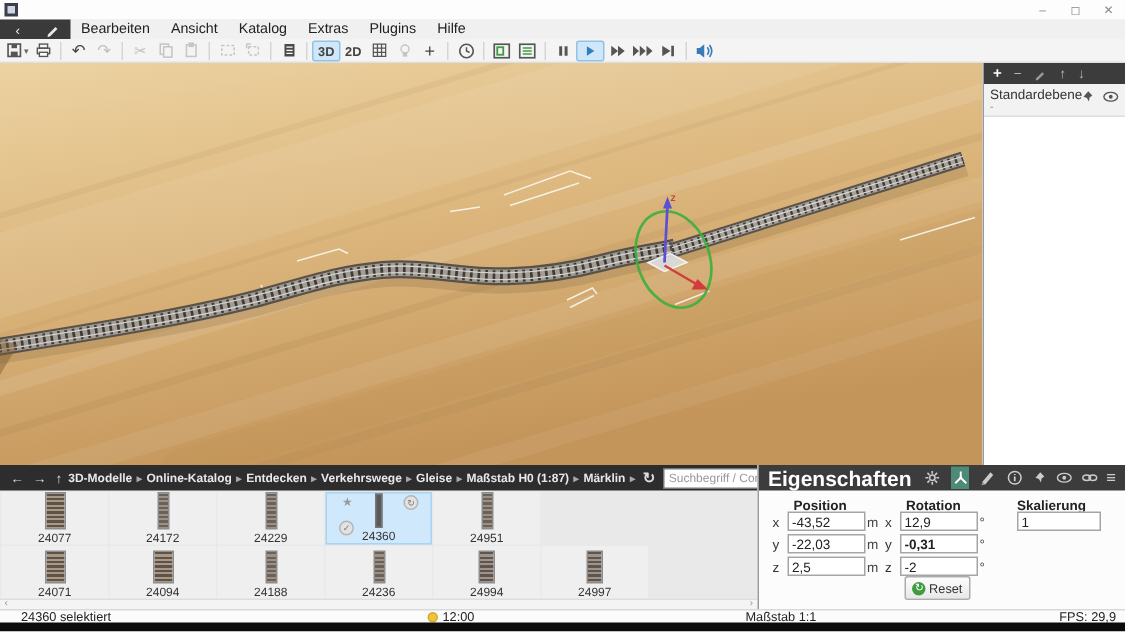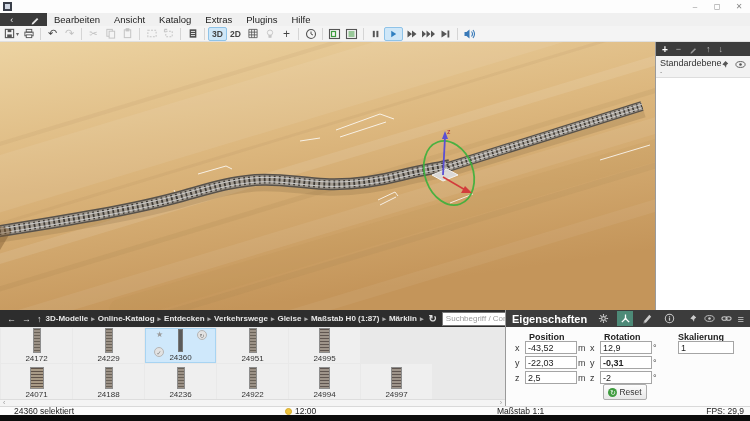--- a/index.html
+++ b/index.html
@@ -68,21 +68,21 @@
   .badge{position:absolute;font-size:7px;color:#9a9a9a;}
   .badge.star{left:10px;top:1px;font-size:8px;}
   .badge.circ{width:8px;height:8px;border-radius:50%;background:#e2e2e2;border:1px solid #b5b5b5;
               display:flex;align-items:center;justify-content:center;font-size:6px;color:#777;}
   .badge.tr{right:8px;top:1px;} .badge.bl{left:8px;top:18px;}
   .cat-scroll{height:7px;background:#f4f4f4;border-top:1px solid #ddd;position:relative;color:#999;font-size:7px;}
   .cat-scroll .larr{position:absolute;left:3px;top:-1px;} .cat-scroll .rarr{position:absolute;right:3px;top:-1px;}
   
   .props{top:310px;left:505px;width:245px;height:96px;background:#fcfcfc;border-left:1px solid #9a9a9a;box-sizing:border-box;}
   .props-head{height:17px;background:#3c3c3c;display:flex;align-items:center;padding:0 6px;gap:6px;}
-  .props-title{color:#fff;font-size:11px;font-weight:bold;margin-right:2px;}
+  .props-title{color:#fff;font-size:14px;font-weight:bold;margin-right:2px;}
   .ph-btn{width:16px;height:15px;display:flex;align-items:center;justify-content:center;}
   .ph-btn.active{background:#4d8a78;}
   .ph-right{margin-left:auto;display:flex;gap:6px;align-items:center;}
   .props-body{position:relative;height:79px;font-size:9px;color:#222;}
   .grp-label{position:absolute;font-weight:bold;font-size:9px;}
   .axis{position:absolute;font-size:9px;color:#333;}
   .pin{position:absolute;width:46px;height:11px;font-size:9px;border:1px solid #a5a5a5;padding:0 2px;
        font-family:"Liberation Sans",sans-serif;color:#222;background:#fff;}
   .unit{position:absolute;font-size:9px;color:#444;}
   .reset-btn{position:absolute;left:97px;top:57px;width:42px;height:14px;border:1px solid #adadad;border-radius:2px;
@@ -365,59 +365,59 @@
       <span class="crumb-sep">▸</span>
     <span class="crumb">Märklin</span>
       <span class="crumb-sep">▸</span>
     <span class="refresh">↻</span>
     <input class="search" placeholder="Suchbegriff / Content-ID" style="">
 
   </div>
   <div class="cat-rows">
     <div class="cat-row">
       <div class="cat-cell">
+        <div class="thumb t-wide h1"></div>
+        <div class="cat-id">24077</div>
+        </div>
+      <div class="cat-cell">
         <div class="thumb t-narrow h1"></div>
         <div class="cat-id">24172</div>
         </div>
       <div class="cat-cell">
         <div class="thumb t-narrow h1"></div>
         <div class="cat-id">24229</div>
         </div>
       <div class="cat-cell sel">
         <span class="badge star">★</span>
         <span class="badge circ tr">↻</span>
         <span class="badge circ bl">✓</span>
         <div class="thumb t-line h1"></div>
         <div class="cat-id">24360</div>
         </div>
       <div class="cat-cell">
         <div class="thumb t-narrow h1"></div>
         <div class="cat-id">24951</div>
         </div>
-      <div class="cat-cell">
-        <div class="thumb t-med h1"></div>
-        <div class="cat-id">24995</div>
-        </div>
     </div>
     <div class="cat-row">
       <div class="cat-cell">
         <div class="thumb t-wide h2"></div>
         <div class="cat-id">24071</div>
         </div>
       <div class="cat-cell">
+        <div class="thumb t-wide h2"></div>
+        <div class="cat-id">24094</div>
+        </div>
+      <div class="cat-cell">
         <div class="thumb t-narrow h2"></div>
         <div class="cat-id">24188</div>
         </div>
       <div class="cat-cell">
         <div class="thumb t-narrow h2"></div>
         <div class="cat-id">24236</div>
-        </div>
-      <div class="cat-cell">
-        <div class="thumb t-narrow h2"></div>
-        <div class="cat-id">24922</div>
         </div>
       <div class="cat-cell">
         <div class="thumb t-med h2"></div>
         <div class="cat-id">24994</div>
         </div>
       <div class="cat-cell">
         <div class="thumb t-med h2"></div>
         <div class="cat-id">24997</div>
         </div>
     </div>

